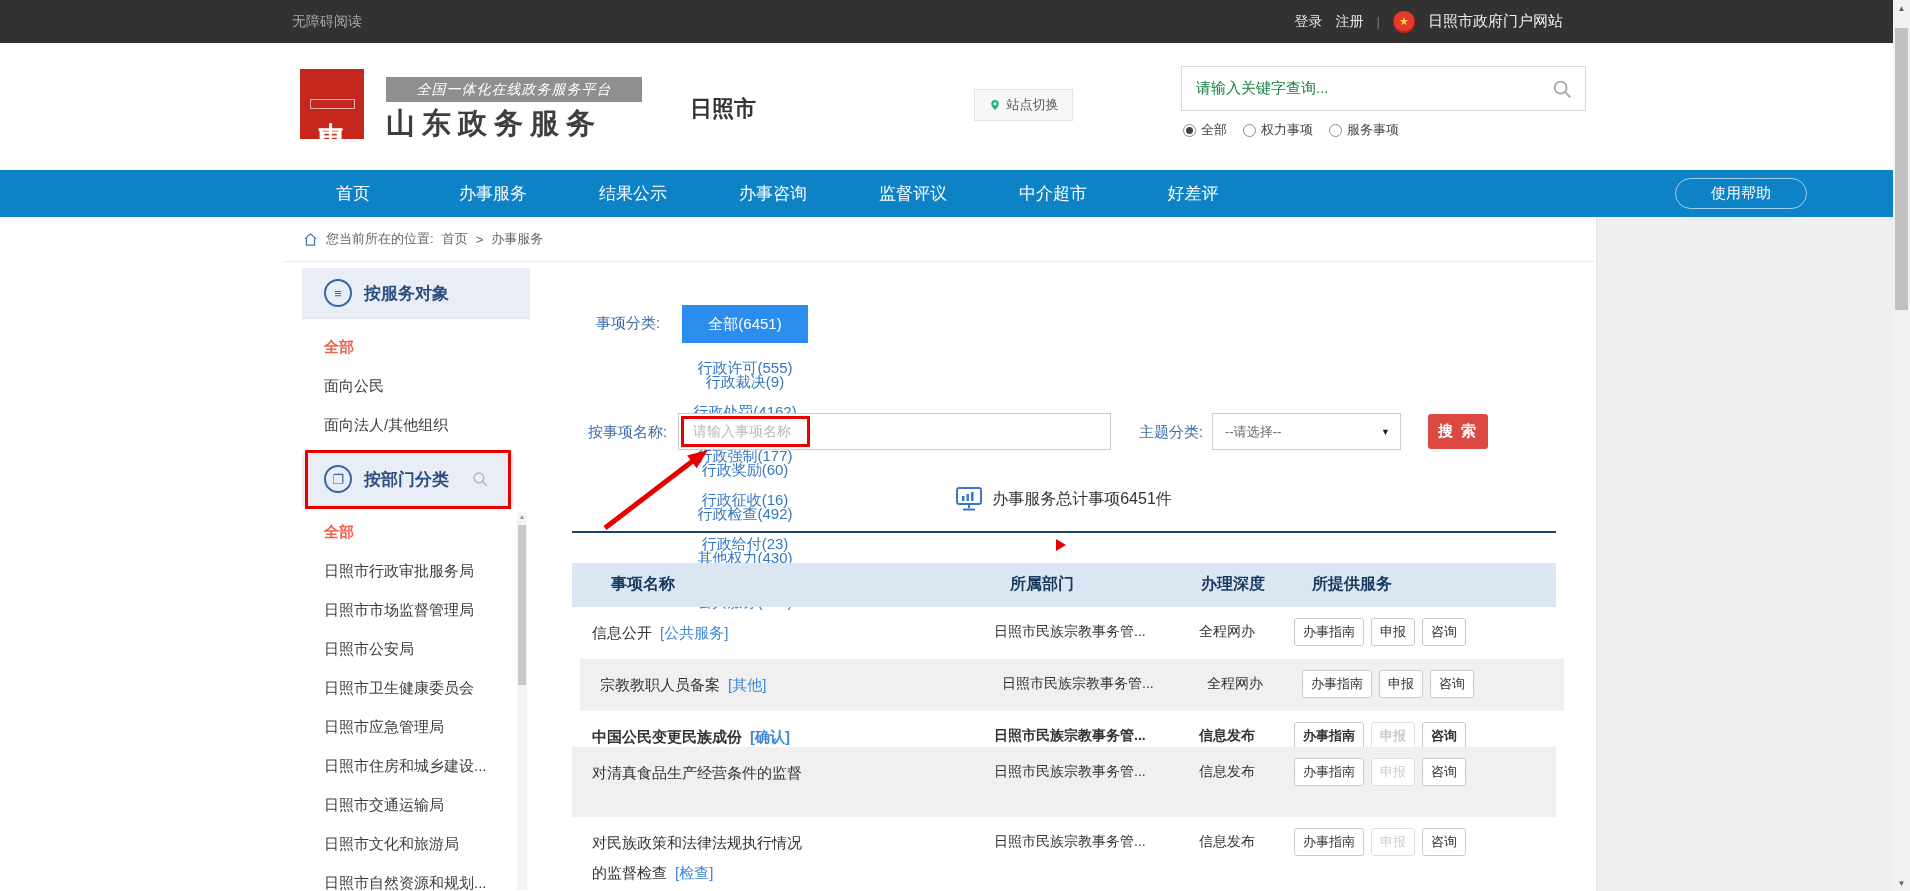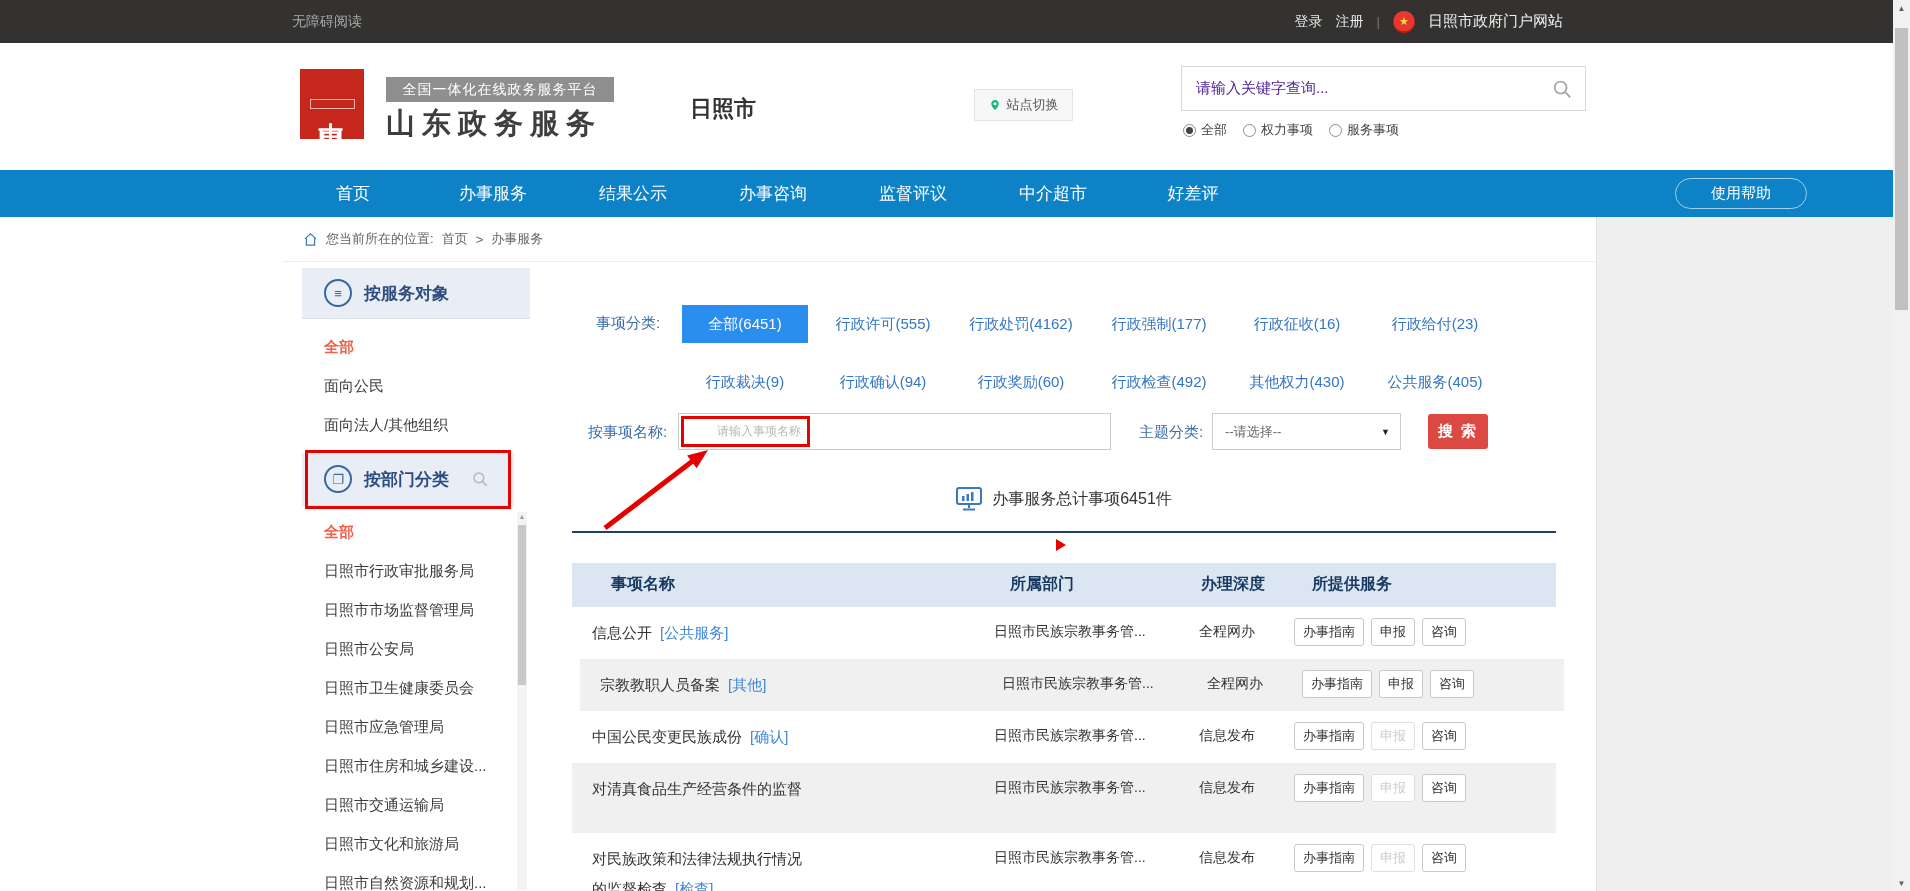--- a/index.html
+++ b/index.html
@@ -13,27 +13,27 @@
   .topbar .right { position:absolute; right:330px; top:0; height:43px; display:flex; align-items:center; gap:13px; }
   .topbar .lnk { color:#e8e8e8; font-size:14px; cursor:pointer; }
   .topbar .sep { color:#777; font-size:13px; }
   .emblem { width:22px; height:22px; border-radius:50%; background:radial-gradient(circle at 50% 45%, #e4392c 0 62%, #c21f14 63% 100%); display:flex; align-items:center; justify-content:center; color:#ffd24a; font-size:11px; line-height:1; }
   .topbar .site { color:#f0f0f0; font-size:15px; }
 
   
   .header { position:absolute; left:0; top:43px; width:1910px; height:127px; background:#fff; }
   .seal { position:absolute; left:300px; top:26px; width:64px; height:70px; background:#c5271d; border:2px solid #c5271d; color:#fff; display:flex; align-items:center; justify-content:center; }
   .seal-inner { writing-mode:vertical-rl; font-size:26px; font-weight:bold; letter-spacing:2px; border:1px solid rgba(255,255,255,.65); padding:2px 4px; }
-  .plat-banner { position:absolute; left:386px; top:34px; width:228px; height:25px; background:#8f8f8f; color:#fff; font-size:14px; display:flex; align-items:center; justify-content:center; letter-spacing:1px; }
+  .plat-banner { position:absolute; left:386px; top:34px; width:256px; height:25px; background:#8f8f8f; color:#fff; font-size:14px; display:flex; align-items:center; justify-content:center; letter-spacing:1px;font-style:italic; }
   .brand { position:absolute; left:386px; top:61px; font-size:29px; font-weight:bold; color:#3e3e3e; letter-spacing:7px; }
   .city { position:absolute; left:690px; top:51px; font-size:22px; font-weight:bold; color:#333; }
   .site-switch { position:absolute; left:974px; top:46px; width:99px; height:32px; background:#f7f7f7; border:1px solid #e4e4e4; display:flex; align-items:center; justify-content:center; gap:6px; font-size:13px; color:#555; cursor:pointer; }
   .pin { width:12px; height:12px; display:inline-block; }
   .kw-search { position:absolute; left:1181px; top:23px; width:405px; height:45px; border:1px solid #d9d9d9; background:#fff; display:flex; align-items:center; }
-  .kw-search .ph { flex:1; padding-left:14px; font-size:15px; color:#4c1d95; }
+  .kw-search .ph { flex:1; padding-left:14px; font-size:15px; color:#15803d; }
   .mag { width:22px; height:22px; margin-right:12px; }
   .scopes { position:absolute; left:1183px; top:78px; display:flex; align-items:center; gap:16px; font-size:13px; color:#444; }
   .scope { display:flex; align-items:center; gap:5px; cursor:pointer; }
   .radio { width:13px; height:13px; border:1px solid #8c8c8c; border-radius:50%; display:inline-flex; align-items:center; justify-content:center; background:#fff; }
   .radio.sel::after { content:""; width:7px; height:7px; border-radius:50%; background:#444; }
 
   
   .navbar { position:absolute; left:0; top:170px; width:1910px; height:47px; background:#0e82c6; }
   .nav-items { position:absolute; left:283px; top:0; height:47px; display:flex; }
   .nav-item { width:140px; height:47px; display:flex; align-items:center; justify-content:center; color:#fff; font-size:17px; cursor:pointer; }
@@ -65,29 +65,29 @@
   .dept-list { position:relative; padding-top:6px; height:384px; overflow:hidden; }
   .inner-sb { position:absolute; left:215px; top:6px; width:10px; height:617px; background:#f3f3f3; }
   .inner-sb .thumb { position:absolute; left:1px; top:13px; width:8px; height:160px; background:#c9c9c9; }
   .inner-sb .up { position:absolute; top:1px; left:0; width:10px; text-align:center; font-size:7px; color:#9a9a9a; }
 
   
   .main { position:absolute; left:572px; top:300px; width:984px; height:591px; }
   .cat-row { position:absolute; left:0; width:984px; height:44px; }
   .cat-row.r1 { top:2px; } .cat-row.r2 { top:60px; }
   .cat-label { position:absolute; left:24px; top:12px; font-size:15px; color:#3a6ca8; }
-  .cat-grid { position:absolute; left:104px; top:0; display:flex; }
+  .cat-grid { position:absolute; left:104px; top:0; display:flex;flex-direction:column; }
   .cat-cell { width:138px; height:44px; display:flex; align-items:center; justify-content:center; }
   .cat-link { font-size:15px; color:#3476c5; cursor:pointer; }
   .cat-active { background:#2b8dee; color:#fff; font-size:15px; width:126px; height:38px; display:flex; align-items:center; justify-content:center; cursor:pointer; }
 
   .search-row { position:absolute; left:0; top:112px; width:984px; height:40px; }
   .sr-label1 { position:absolute; left:16px; top:11px; font-size:15px; color:#3a6ca8; }
   .name-input { position:absolute; left:106px; top:1px; width:433px; height:37px; border:1px solid #ccc; background:#fff; }
-  .name-input .ph { position:absolute; left:14px; top:9px; font-size:12px; color:#b9b9b9;margin-left:24px; }
+  .name-input .ph { position:absolute; left:14px; top:9px; font-size:14px; color:#b9b9b9; }
   .ann-box-input { position:absolute; left:109px; top:4px; width:129px; height:31px; border:3px solid #e60000; pointer-events:none; z-index:5; }
   .sr-label2 { position:absolute; left:567px; top:11px; font-size:15px; color:#3a6ca8; }
   .topic-select { position:absolute; left:640px; top:1px; width:189px; height:37px; border:1px solid #ccc; background:#fff; display:flex; align-items:center; cursor:pointer; }
   .topic-select .val { padding-left:12px; font-size:13px; color:#666; flex:1; }
   .topic-select .caret { font-size:9px; color:#222; margin-right:10px; }
   .search-btn { position:absolute; left:856px; top:2px; width:60px; height:35px; background:#dc4842; color:#fff; font-size:15px; font-weight:bold; border:none; border-radius:3px; letter-spacing:2px; cursor:pointer; }
 
   .ann-arrow { position:absolute; left:20px; top:140px; width:140px; height:100px; pointer-events:none; z-index:6; }
 
   .stats { position:absolute; left:0; top:184px; width:984px; height:30px; display:flex; align-items:center; justify-content:center; gap:10px; }
@@ -332,21 +332,21 @@
               <div><span>宗教教职人员备案</span><span class="tag">[其他]</span></div>
             </div>
             <div class="cell-dept">日照市民族宗教事务管...</div>
             <div class="cell-depth">全程网办</div>
             <div class="cell-actions">
               <div class="act-btn">办事指南</div>
               <div class="act-btn">申报</div>
               <div class="act-btn">咨询</div>
             </div>
           </div>
-          <div class="t-row" style="height: 52px;">
+          <div class="t-row" style="height: 36px; font-weight: bold;">
             <div class="cell-name">
               <div><span>中国公民变更民族成份</span><span class="tag">[确认]</span></div>
             </div>
             <div class="cell-dept">日照市民族宗教事务管...</div>
             <div class="cell-depth">信息发布</div>
             <div class="cell-actions">
               <div class="act-btn">办事指南</div>
               <div class="act-btn disabled">申报</div>
               <div class="act-btn">咨询</div>
             </div>

